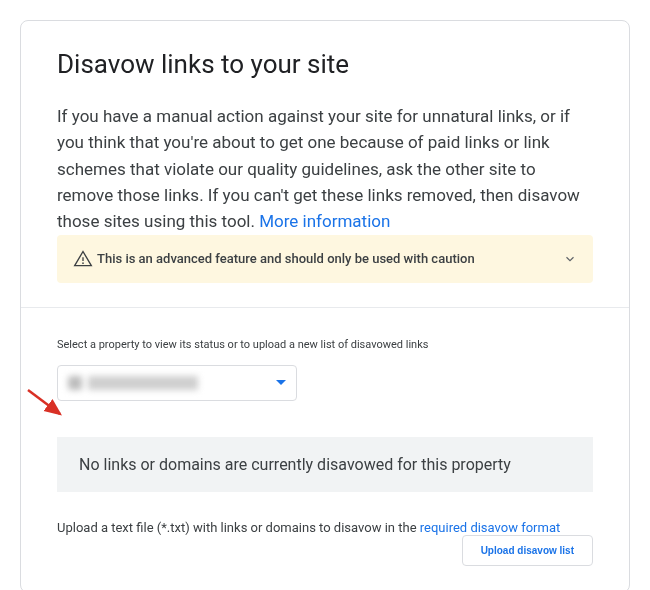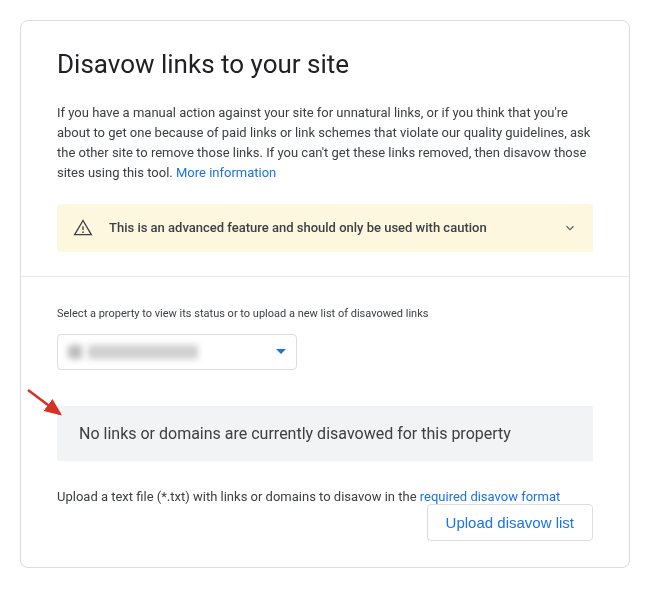--- a/index.html
+++ b/index.html
@@ -18,37 +18,36 @@
   .section-top {
     padding: 28px 36px 24px 36px;
   }
   .title {
     font-size: 26px;
     font-weight: 400;
     color: #202124;
     margin-bottom: 24px;
   }
   .desc {
-    font-size: 13px;
+    font-size: 17px;
     line-height: 1.55;
     color: #3c4043;
-    margin-bottom: 20px;
   }
   .link {
     color: #1a73e8;
     text-decoration: none;
     cursor: pointer;
   }
   .alert {
     background: #fef7e0;
     border-radius: 4px;
     padding: 14px 16px;
     display: flex;
     align-items: center;
-    gap: 16px;
+    gap: 4px;
   }
   .alert-icon {
     width: 20px;
     height: 20px;
     flex-shrink: 0;
   }
   .alert-text {
     flex: 1;
     font-size: 13px;
     font-weight: 500;
@@ -116,22 +115,22 @@
     color: #3c4043;
   }
   .btn-row {
     display: flex;
     justify-content: flex-end;
   }
   .btn {
     border: 1px solid #dadce0;
     background: #fff;
     color: #1a73e8;
-    font-size: 15px;
-    font-weight: 400;
+    font-size: 10px;
+    font-weight: 700;
     padding: 9px 18px;
     border-radius: 4px;
     cursor: pointer;
   }
 </style>
 </head>
 <body>
 
 <div class="card">
 

